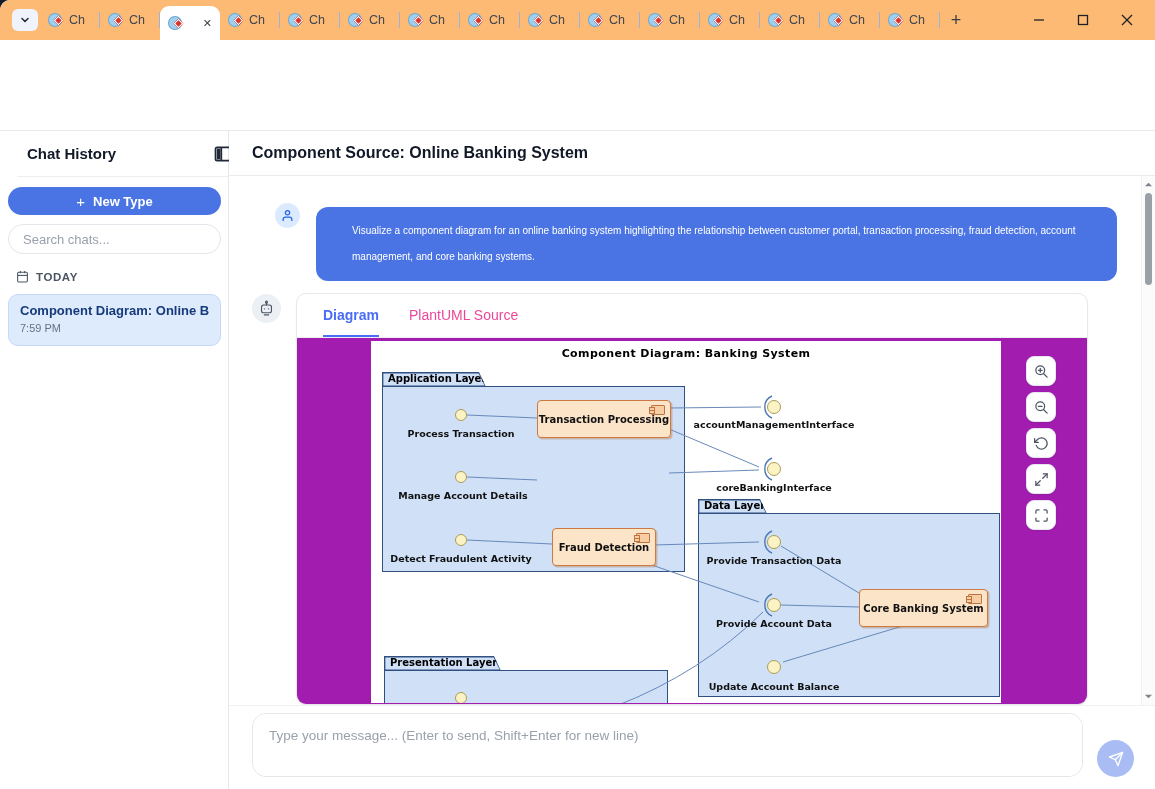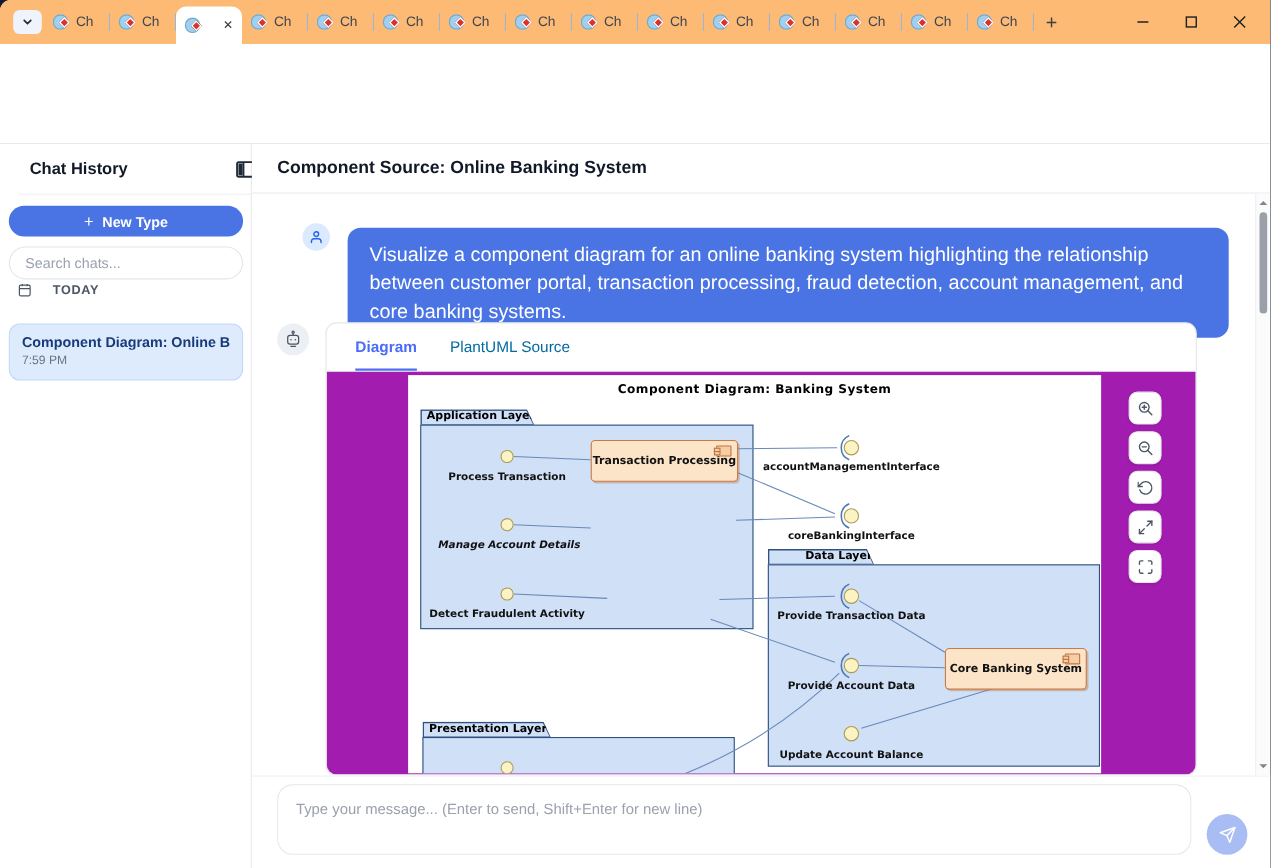--- a/index.html
+++ b/index.html
@@ -36,35 +36,35 @@
   .botbadge{position:absolute;left:1110px;top:90px;width:36px;height:36px;cursor:pointer;}
   
   .sidebar{position:absolute;left:0;top:131px;width:229px;height:658px;background:#fff;border-right:1px solid #e5e7eb;box-sizing:border-box;}
   .sbhead{position:absolute;left:17px;top:0;width:228px;height:46px;border-bottom:1px solid #eceff2;box-sizing:border-box;}
   .sbtitle{position:absolute;left:10px;top:14px;font-size:15px;font-weight:bold;color:#111827;}
   .sbcollapse{position:absolute;right:12px;top:13px;width:20px;height:20px;color:#1f2937;cursor:pointer;}
   .newchat{position:absolute;left:8px;top:56px;width:213px;height:28px;background:#4a74e4;border:none;border-radius:14px;color:#fff;display:flex;align-items:center;justify-content:center;gap:8px;font-size:13px;font-weight:bold;font-family:inherit;cursor:pointer;}
   .newchat .plus{font-size:15px;font-weight:normal;}
   .sbsearch{position:absolute;left:8px;top:93px;width:213px;height:30px;border:1px solid #e3e6ea;border-radius:15px;box-sizing:border-box;padding:0 14px;font-size:13px;font-family:inherit;color:#374151;outline:none;}
   .sbsearch::placeholder{color:#9aa1ac;}
-  .sbsection{position:absolute;left:16px;top:126px;display:flex;align-items:center;gap:19px;color:#4b5563;}
+  .sbsection{position:absolute;left:16px;top:139px;display:flex;align-items:center;gap:7px;color:#4b5563;}
   .sbsection .lbl{font-size:11.5px;font-weight:bold;letter-spacing:.6px;}
   .chatitem{position:absolute;left:8px;top:163px;width:213px;height:52px;background:#ddebfd;border:1px solid #c2d9f9;border-radius:10px;box-sizing:border-box;padding:8px 11px;cursor:pointer;}
   .chatitem .t{font-size:13px;font-weight:600;color:#173a7a;white-space:nowrap;overflow:hidden;}
   .chatitem .tm{font-size:11px;color:#6b7280;margin-top:4px;}
   
   .content{position:absolute;left:229px;top:131px;width:926px;height:658px;background:#fff;}
   .pagetitlebar{position:absolute;left:0;top:0;width:926px;height:45px;border-bottom:1px solid #e9ecef;box-sizing:border-box;}
   .pagetitle{position:absolute;left:23px;top:13px;font-size:16px;font-weight:bold;color:#111827;}
   .uavatar{position:absolute;left:46px;top:72px;width:25px;height:25px;border-radius:50%;background:#dbeafe;display:flex;align-items:center;justify-content:center;color:#2563eb;}
-  .bubble{position:absolute;left:87px;top:76px;width:801px;box-sizing:border-box;background:#4a74e4;border-radius:12px;padding:11px 20px;color:#fff;font-size:18px;line-height:26px;}
+  .bubble{position:absolute;left:87px;top:76px;width:801px;box-sizing:border-box;background:#4a74e4;border-radius:12px;padding:11px 36px;color:#fff;font-size:10px;line-height:26px;}
   .bavatar{position:absolute;left:23px;top:163px;width:29px;height:29px;border-radius:50%;background:#eceff3;display:flex;align-items:center;justify-content:center;color:#4b5563;}
   .card{position:absolute;left:67px;top:162px;width:792px;height:412px;background:#fff;border:1px solid #e6e8ec;border-radius:10px;box-sizing:border-box;overflow:hidden;box-shadow:0 1px 2px rgba(0,0,0,.04);}
   .cardtabs{position:absolute;left:0;top:0;width:100%;height:44px;border-bottom:1px solid #edeff2;box-sizing:border-box;display:flex;align-items:stretch;padding-left:26px;gap:30px;}
-  .ctab{display:flex;align-items:center;font-size:14px;color:#0369a1;cursor:pointer;border-bottom:2px solid transparent;box-sizing:border-box;}
+  .ctab{display:flex;align-items:center;font-size:14px;color:#ec4899;cursor:pointer;border-bottom:2px solid transparent;box-sizing:border-box;}
   .ctab.active{color:#4a6cf7;font-weight:600;border-bottom-color:#4a6cf7;}
   .canvas{position:absolute;left:0;top:44px;right:0;bottom:0;background:#a21caf;}
   .zoomcol{position:absolute;right:31px;top:18px;display:flex;flex-direction:column;gap:6px;z-index:9;}
   .zbtn{width:30px;height:30px;background:#fff;border:1px solid #e4e7ec;border-radius:8px;box-shadow:0 1px 2px rgba(0,0,0,.08);display:flex;align-items:center;justify-content:center;color:#4b5563;cursor:pointer;padding:0;}
   
   .dimg{position:absolute;left:74px;top:3px;width:630px;height:362px;background:#fff;overflow:hidden;font-family:"DejaVu Sans",sans-serif;}
   .dtitle{position:absolute;left:0;top:6px;width:100%;text-align:center;font-size:11px;font-weight:bold;letter-spacing:.4px;color:#000;z-index:3;}
   .ptab{position:absolute;height:15px;background:#30507f;clip-path:polygon(0 0,calc(100% - 7px) 0,100% 100%,0 100%);z-index:1;}
   .ptab::after{content:"";position:absolute;inset:1.4px;background:#cfe0f7;clip-path:polygon(0 0,calc(100% - 6px) 0,100% 100%,0 100%);}
   .ptab span{position:relative;z-index:2;display:block;padding:1px 0 0 6px;font-size:10px;font-weight:bold;color:#000;white-space:nowrap;}
@@ -317,21 +317,21 @@
       </div>
       <div class="canvas">
 
         <div class="dimg">
           <div class="dtitle">Component Diagram: Banking System</div>
 
           <div class="ptab" style="left:11px;top:31px;width:104px;">
               <span>Application Layer</span>
             </div>
           <div class="pbody" style="left:11px;top:45px;width:303px;height:186px;"></div>
-          <div class="ptab" style="left:327px;top:158px;width:69px;padding-left:28px;">
+          <div class="ptab" style="left:327px;top:158px;width:69px;">
               <span>Data Layer</span>
             </div>
           <div class="pbody" style="left:327px;top:172px;width:302px;height:184px;"></div>
           <div class="ptab" style="left:13px;top:315px;width:117px;">
               <span>Presentation Layer</span>
             </div>
           <div class="pbody" style="left:13px;top:329px;width:284px;height:40px;"></div>
 
           <svg class="dlines" width="630" height="362" viewBox="0 0 630 362">
             <g stroke="#6889b9" stroke-width="1" fill="none">
@@ -364,27 +364,31 @@
 
           <div class="ball" style="left:396px;top:59px;"></div>
           <div class="ball" style="left:396px;top:121px;"></div>
           <div class="ball" style="left:396px;top:194px;"></div>
           <div class="ball" style="left:396px;top:257px;"></div>
 
           <div class="comp" style="left:166px;top:59px;width:132px;height:36px;">
               <i class="cicon"></i>
               <span>Transaction Processing</span>
             </div>
+          <div class="comp" style="left:181px;top:187px;width:102px;height:36px;">
+              <i class="cicon"></i>
+              <span>Fraud Detection</span>
+            </div>
           <div class="comp" style="left:488px;top:248px;width:127px;height:36px;">
               <i class="cicon"></i>
               <span>Core Banking System</span>
             </div>
 
           <div class="dlabel" style="left:90px;top:87px;">Process Transaction</div>
-          <div class="dlabel" style="left:92px;top:149px;font-style:italic;">Manage Account Details</div>
+          <div class="dlabel" style="left:92px;top:149px;">Manage Account Details</div>
           <div class="dlabel" style="left:90px;top:212px;">Detect Fraudulent Activity</div>
           <div class="dlabel" style="left:403px;top:78px;">accountManagementInterface</div>
           <div class="dlabel" style="left:403px;top:141px;">coreBankingInterface</div>
           <div class="dlabel" style="left:403px;top:214px;">Provide Transaction Data</div>
           <div class="dlabel" style="left:403px;top:277px;">Provide Account Data</div>
           <div class="dlabel" style="left:403px;top:340px;">Update Account Balance</div>
         </div>
 
         <div class="zoomcol">
           <button class="zbtn">

